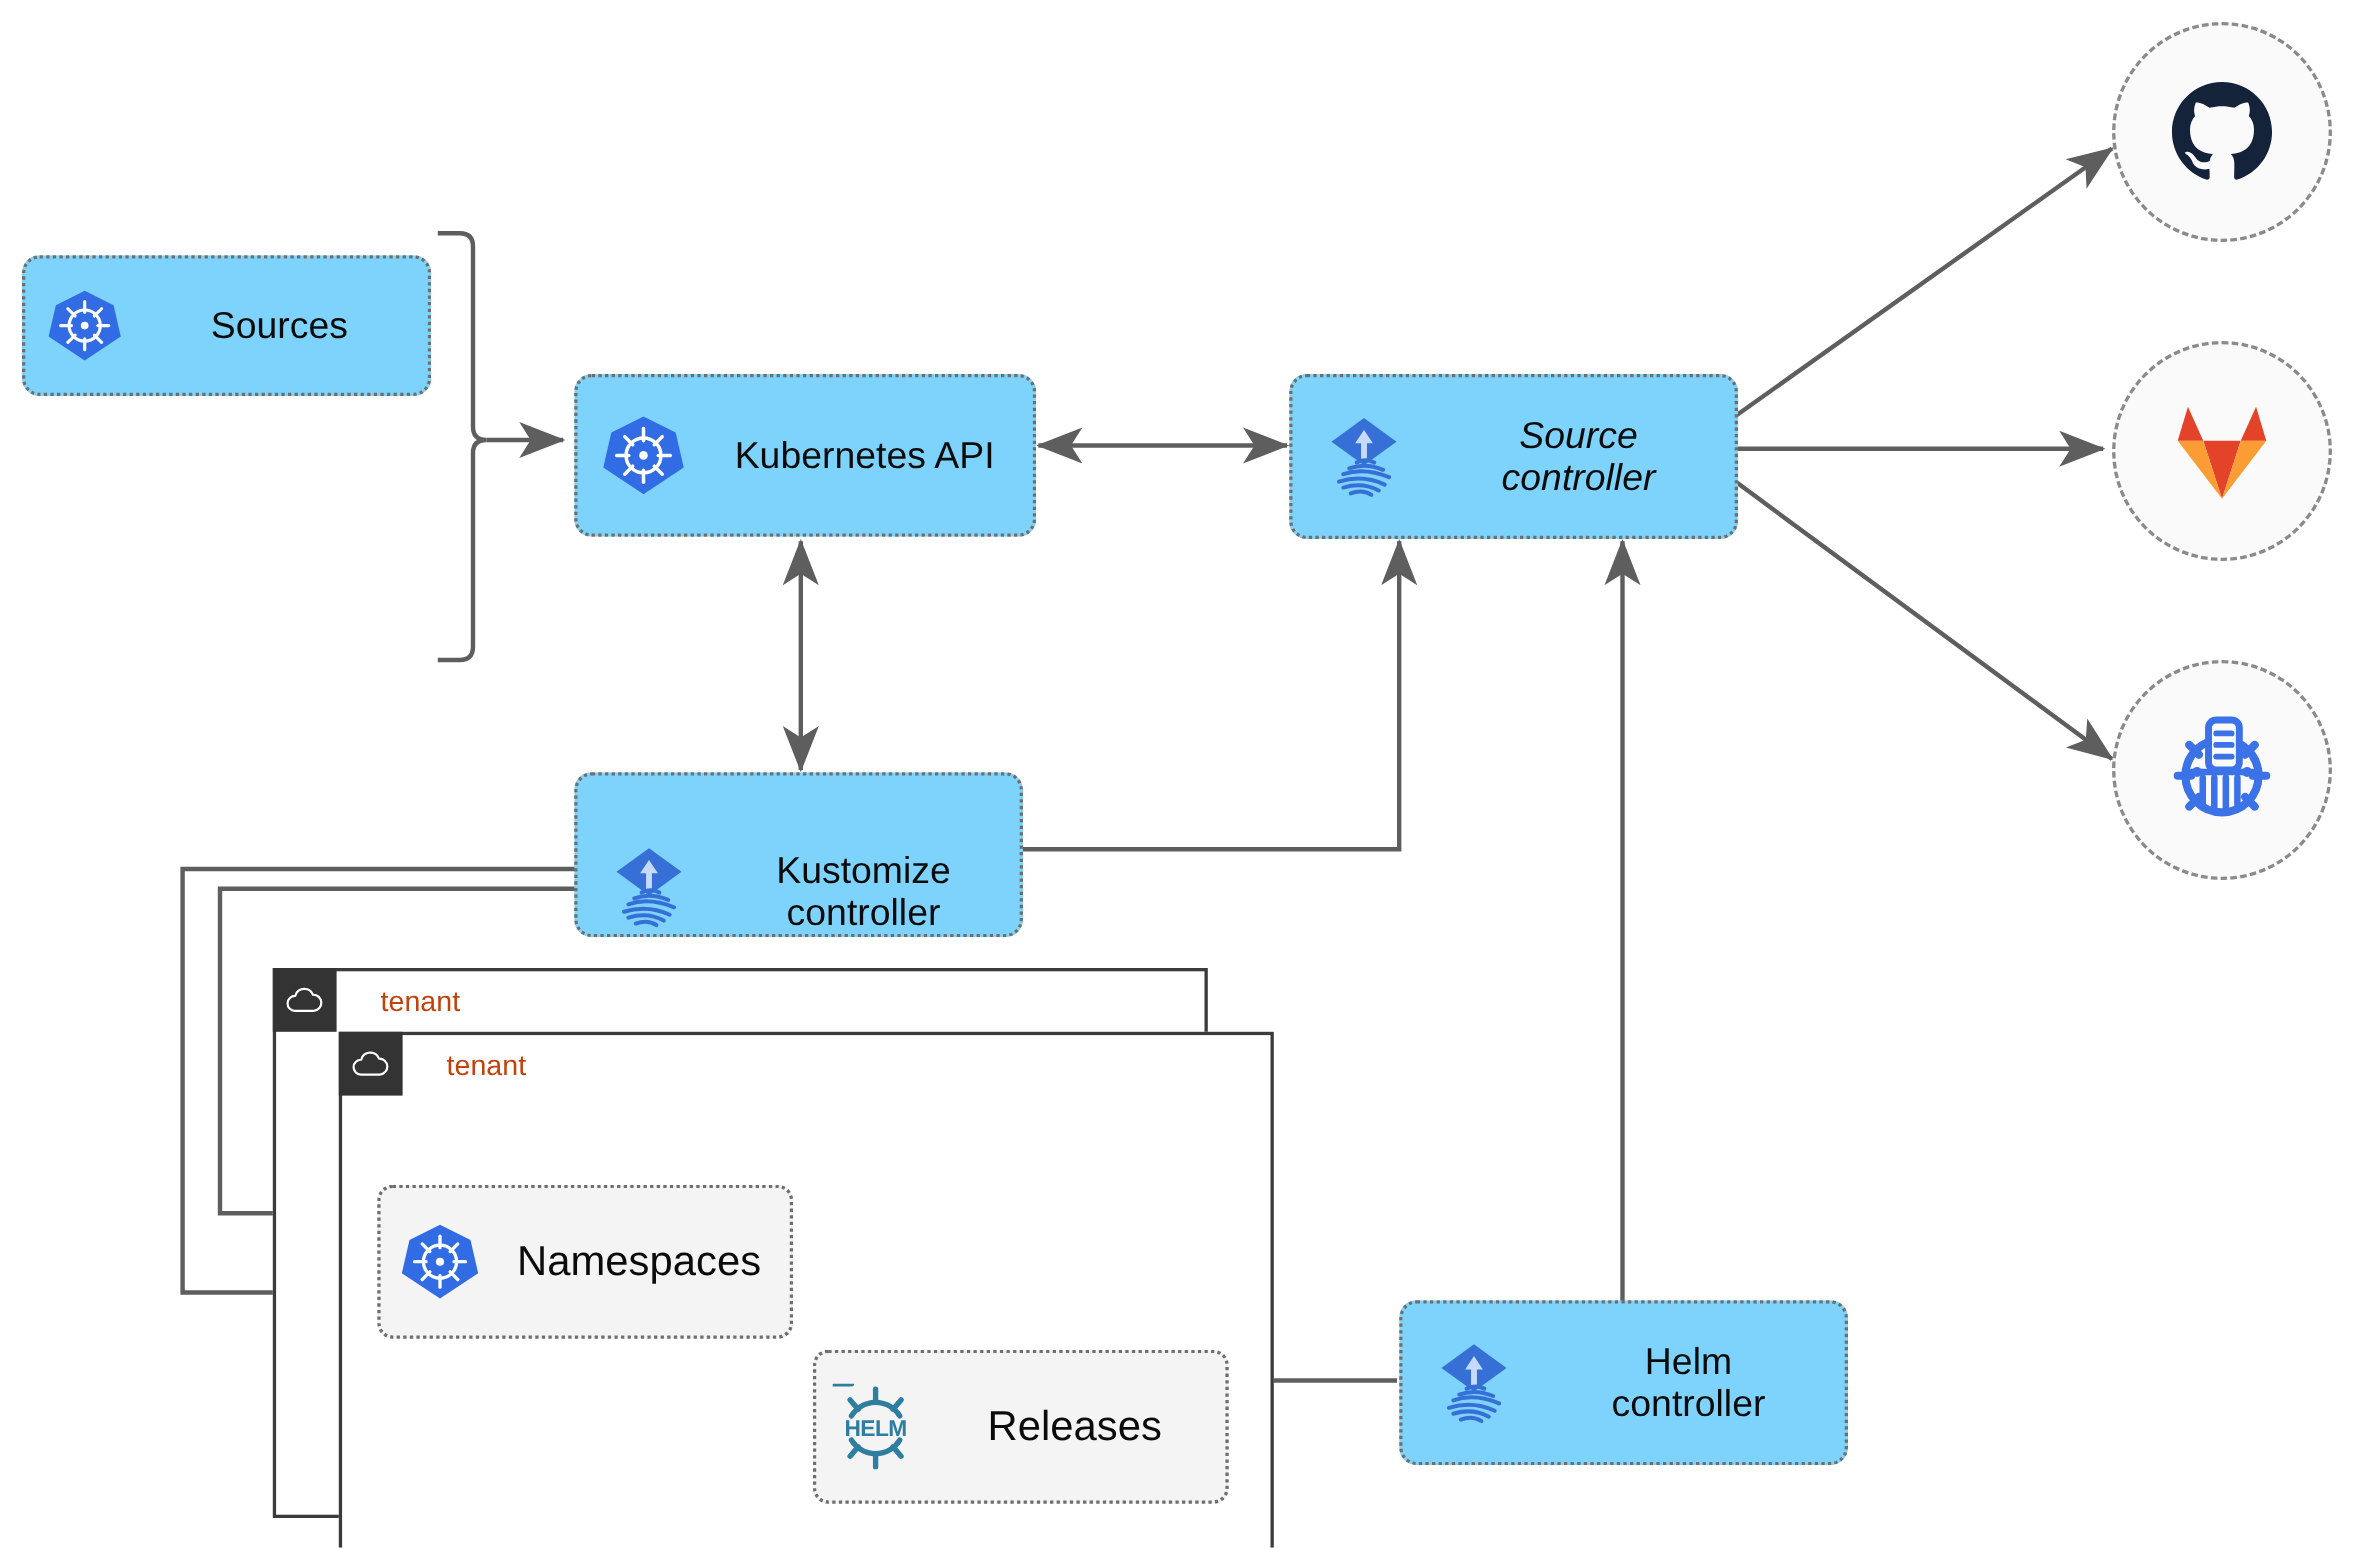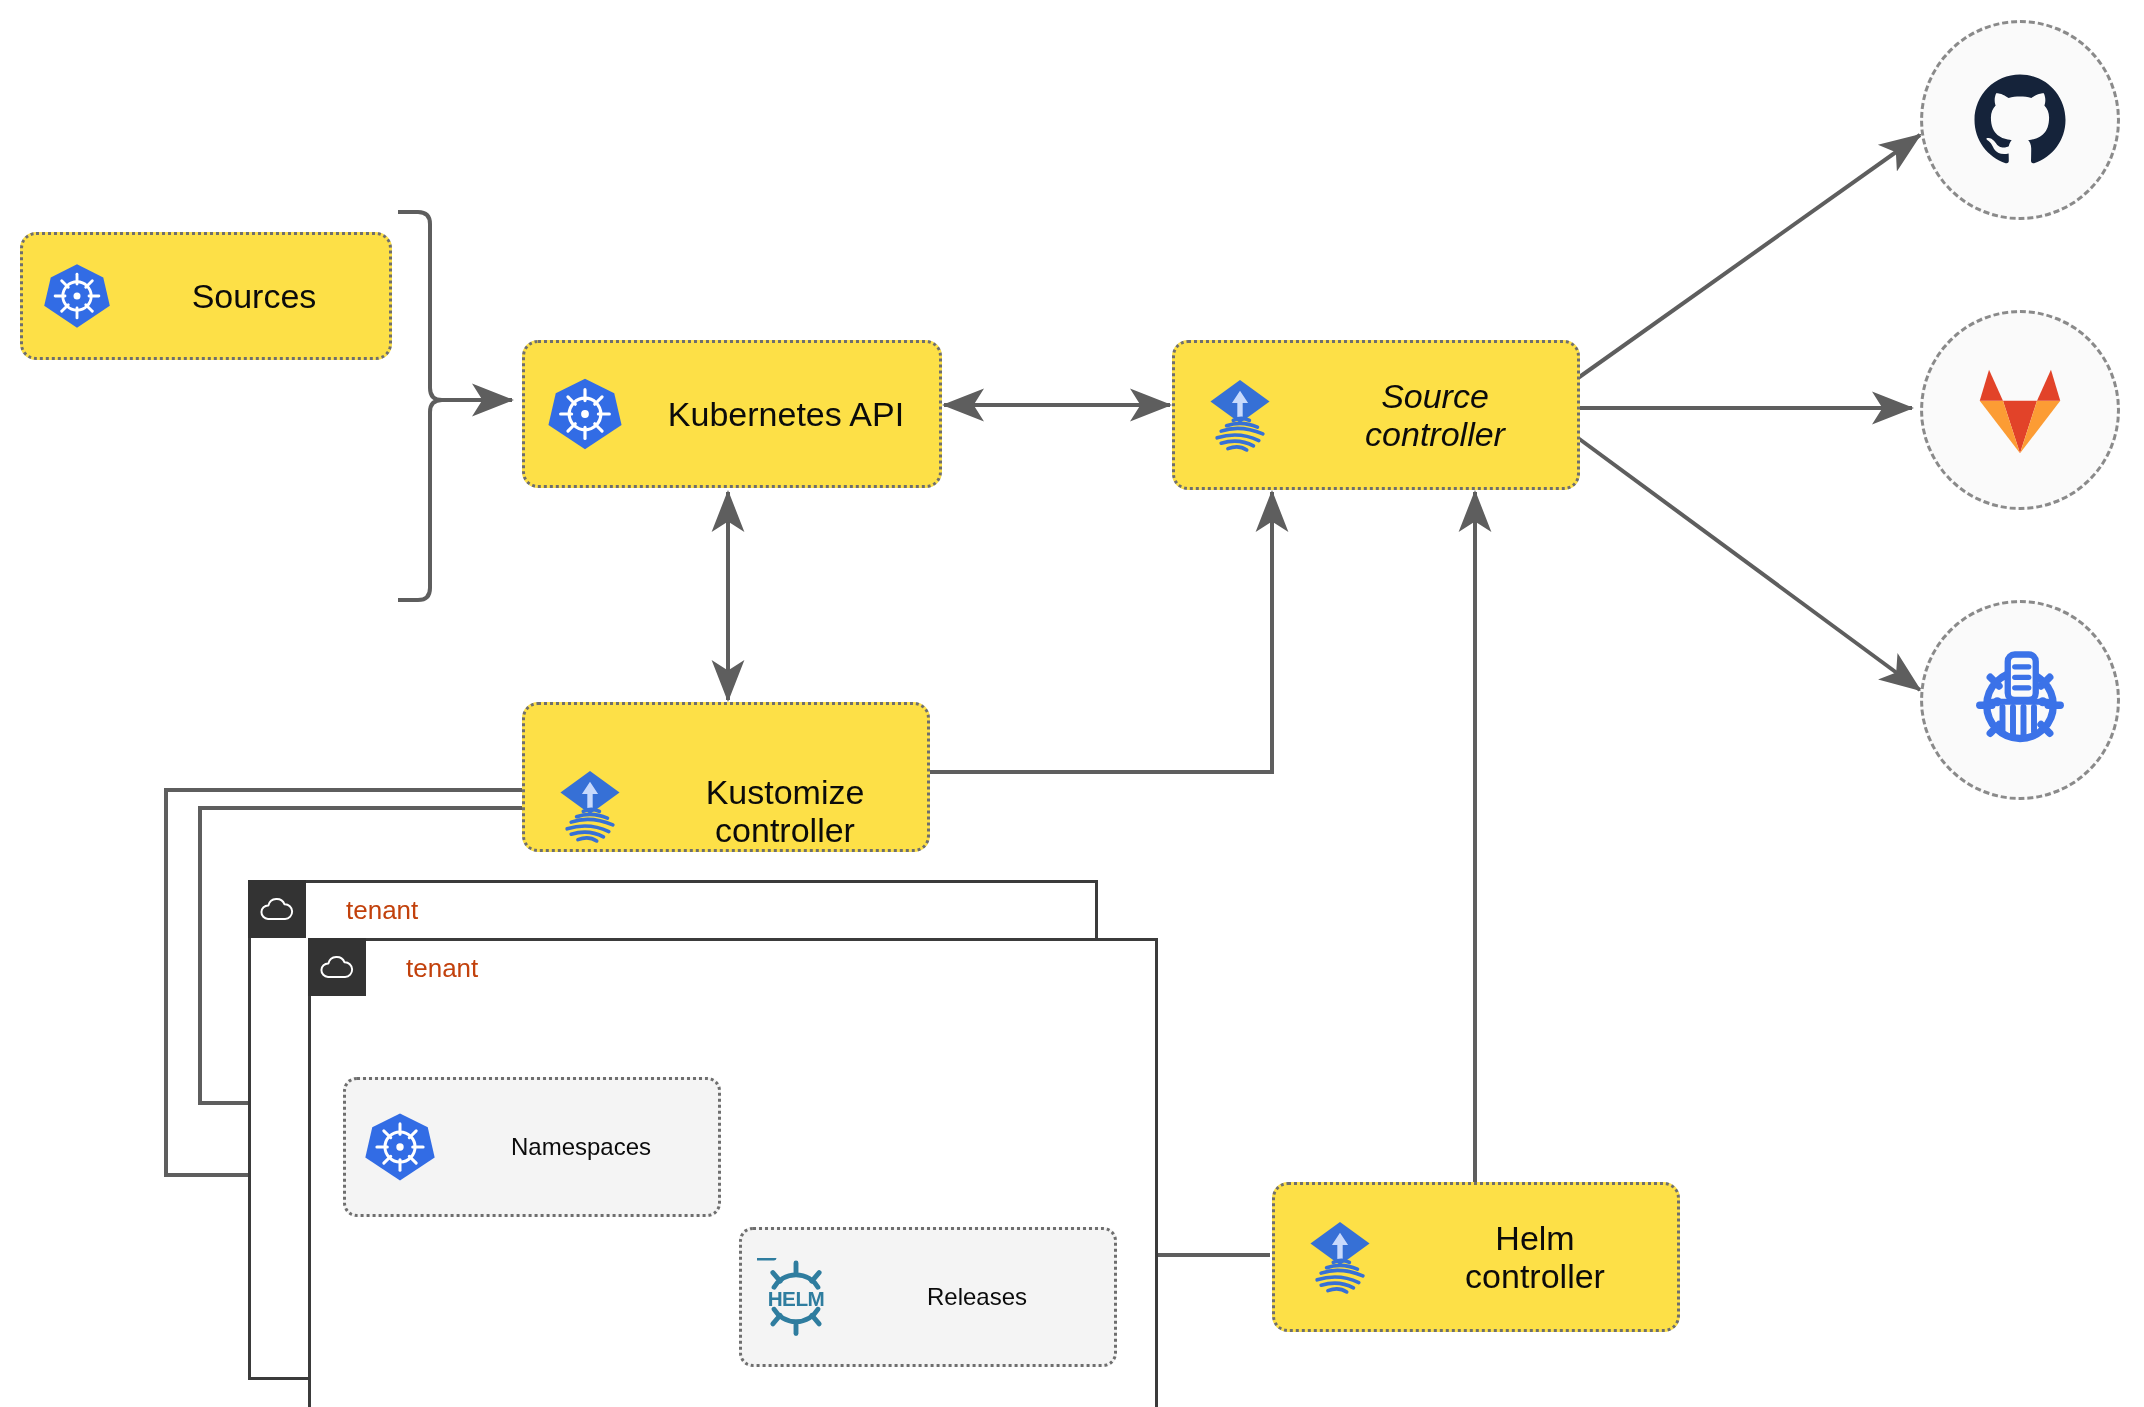--- a/index.html
+++ b/index.html
@@ -18,21 +18,21 @@
   #edge-layer {
     position: absolute;
     left: 0; top: 0;
     width: 2144px;
     height: 1407px;
     pointer-events: none;
   }
   .node {
     position: absolute;
     box-sizing: border-box;
-    background: #fde047;
+    background: #7dd3fc;
     border: 3px dotted #6e6e6e;
     border-radius: 16px;
     display: flex;
     flex-direction: row;
     align-items: center;
     z-index: 3;
   }
   .node .node-icon {
     flex: 0 0 auto;
     display: flex;
@@ -101,21 +101,21 @@
   }
   .sub-node .sub-icon {
     flex: 0 0 auto;
     display: flex;
     align-items: center;
     justify-content: center;
   }
   .sub-node .sub-label {
     flex: 1 1 auto;
     text-align: center;
-    font-size: 24px;
+    font-size: 38px;
     color: #0b0b0b;
     padding-right: 10px;
   }
   svg { display: block; }
 </style>
 </head>
 <body>
 
 <div id="diagram-root">
 

